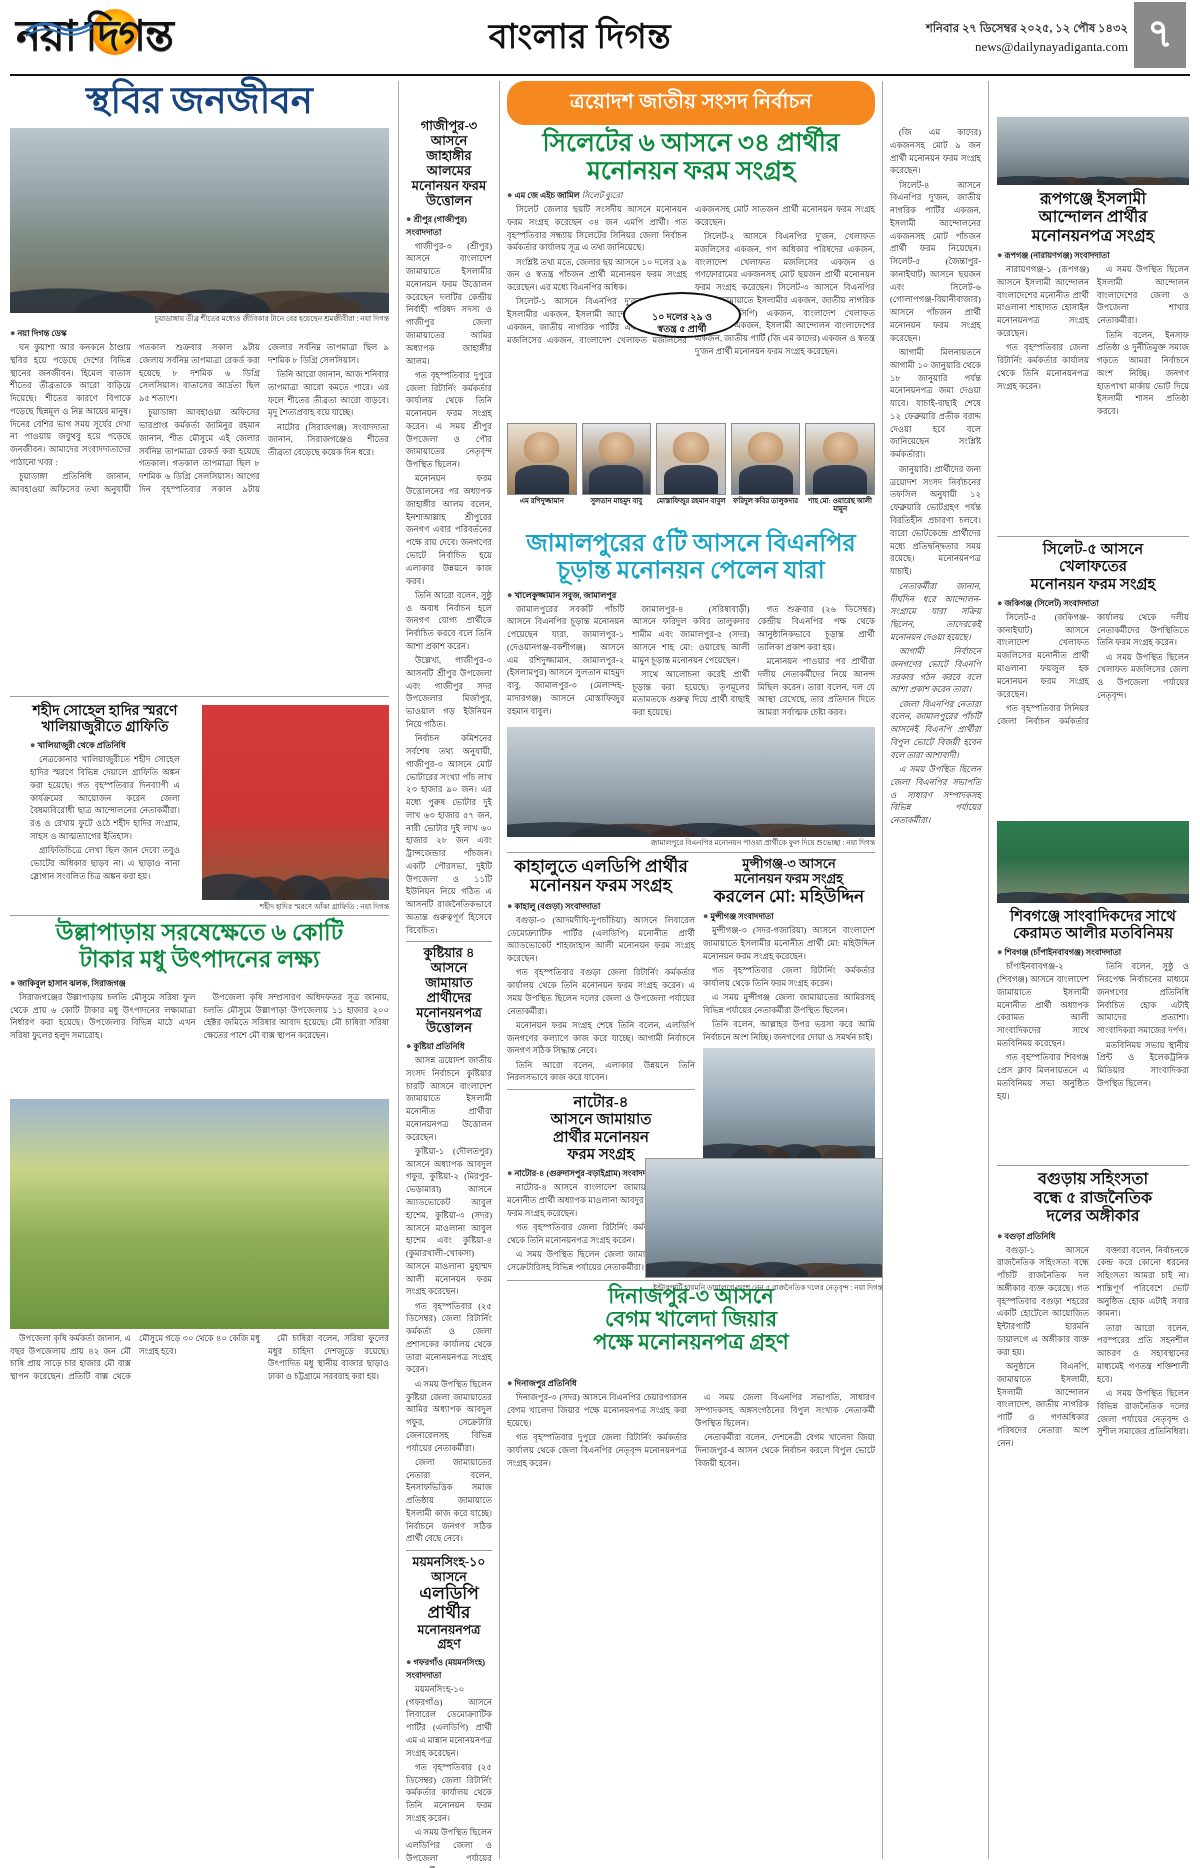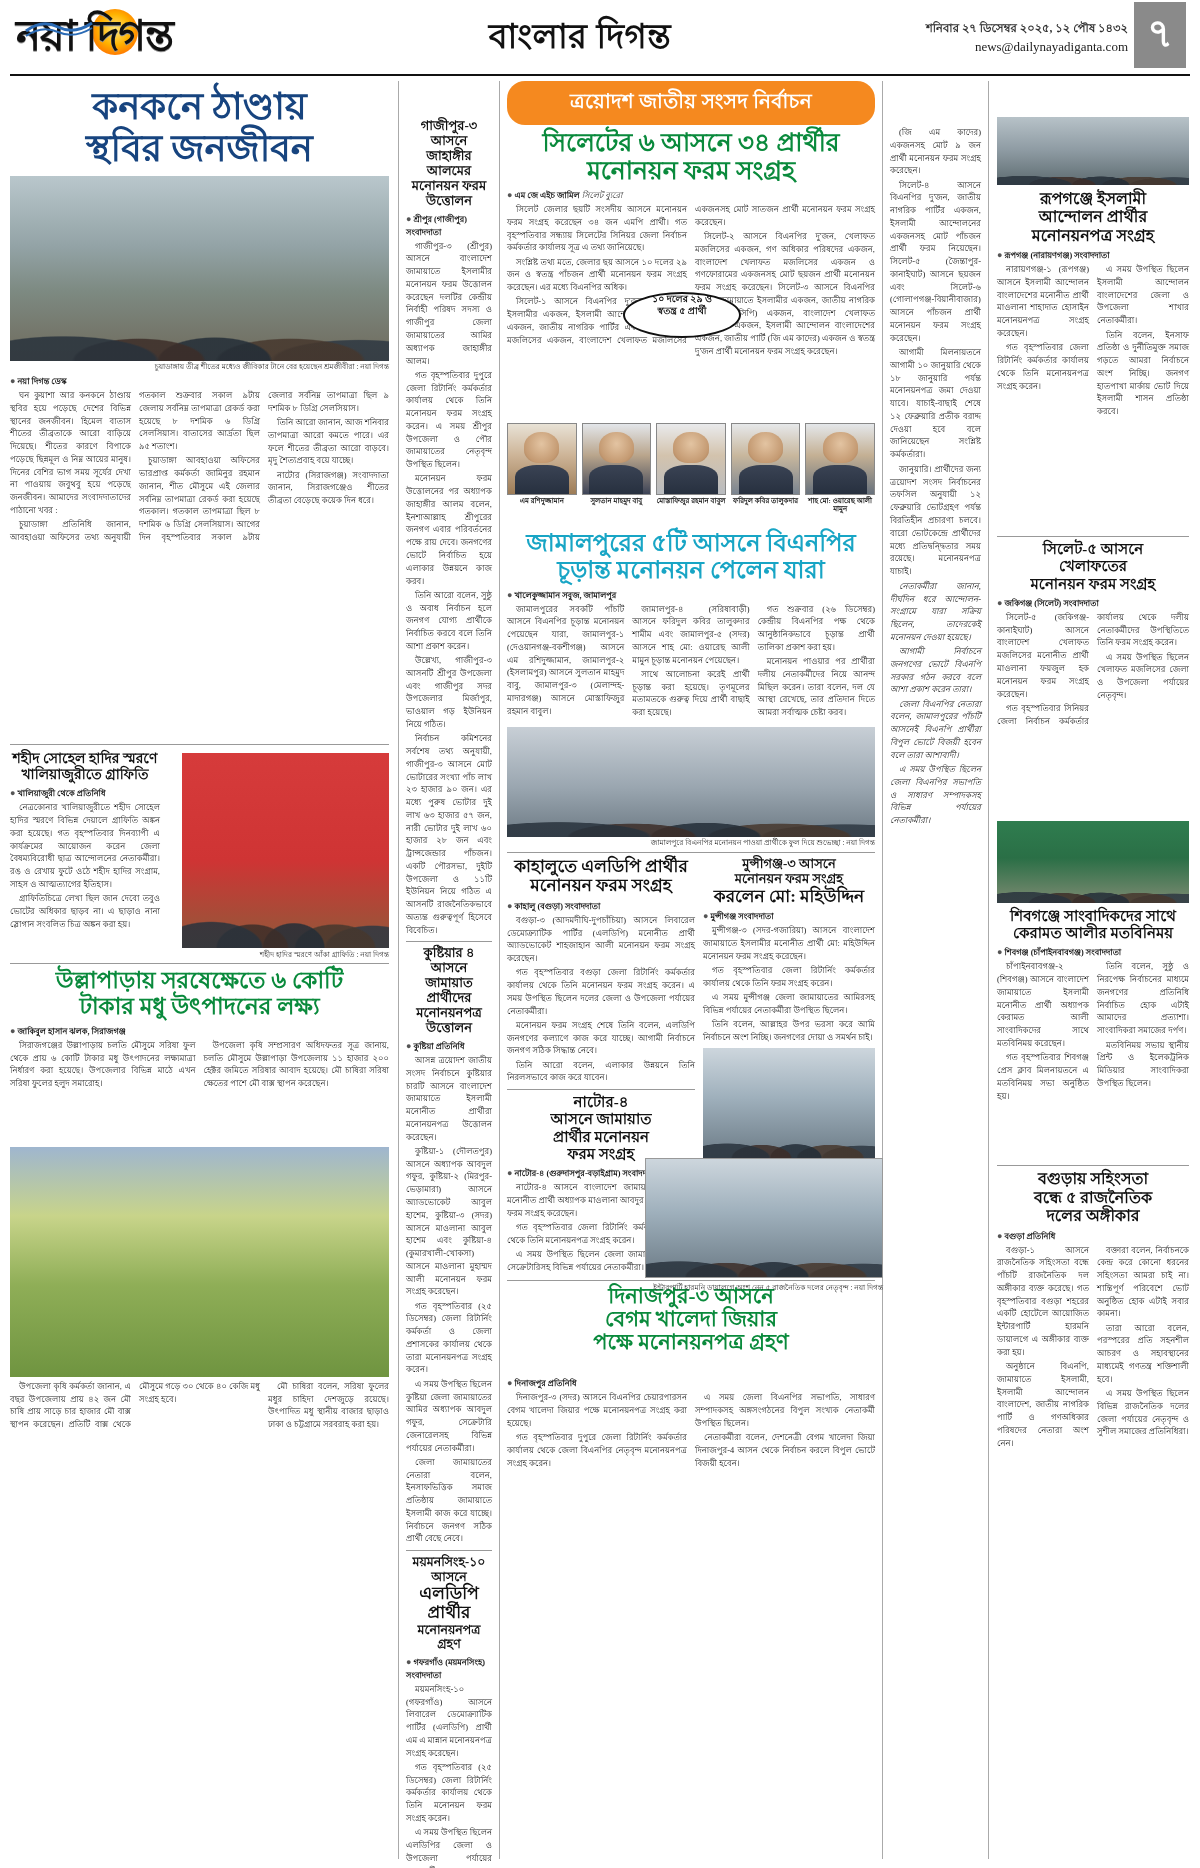--- a/index.html
+++ b/index.html
@@ -75,21 +75,21 @@
 
   .orange-band {
     background:#f5891f; color:#fff; font-weight:bold; text-align:center;
     border-radius:18px; padding:5px 0 6px; font-size:20px; letter-spacing:.3px;
     margin-bottom:4px;
   }
   .hr-thin { border-top:1px solid #999; margin:4px 0; }
 
   .oval-badge {
     position:absolute; width:118px; height:46px; border:2px solid #111; border-radius:50%;
-    display:flex; flex-direction:column; align-items:center; justify-content:flex-start;
+    display:flex; flex-direction:column; align-items:center; justify-content:flex-end;
     font-size:9.5px; font-weight:bold; background:#fff; line-height:1.25; text-align:center;
     z-index:5;
   }
 
   .portraits { display:flex; gap:5px; margin:4px 0 2px; }
   .portrait { flex:1; }
   .portrait .pimg { width:100%; height:72px; border:1px solid #888; overflow:hidden; position:relative; }
   .portrait .pname { font-size:7px; text-align:center; font-weight:bold; margin-top:2px; line-height:1.2; }
 
   .cols2 { column-count:2; column-gap:8px; column-rule:0; }
@@ -149,41 +149,40 @@
       <div class="masthead-mail">news@dailynayadiganta.com</div>
     </div>
     <div class="pagebox">৭</div>
   </div>
   <div class="rule-thick"></div>
 
   <div class="content">
 
     <div class="col colA">
 
-      <div class="hl-blue" style="font-size:37px;margin:6px 0 2px;">কনকনে ঠাণ্ডায়</div>
       <div class="hl-blue" style="font-size:37px;margin:0 0 7px;">স্থবির জনজীবন</div>
 
       <div class="photo ph-street fig-people" style="height:185px;"></div>
       <div class="cap">চুয়াডাঙ্গায় তীব্র শীতের মধ্যেও জীবিকার টানে বের হয়েছেন শ্রমজীবীরা : নয়া দিগন্ত</div>
 
       <div class="byline">
         <span class="dot">●</span> <span>নয়া দিগন্ত ডেস্ক</span>
       </div>
 
       <div class="body-txt cols3" style="height:350px;">
         <p>ঘন কুয়াশা আর কনকনে ঠাণ্ডায় স্থবির হয়ে পড়েছে দেশের বিভিন্ন স্থানের জনজীবন। হিমেল বাতাস শীতের তীব্রতাকে আরো বাড়িয়ে দিয়েছে। শীতের কারণে বিপাকে পড়েছে ছিন্নমূল ও নিম্ন আয়ের মানুষ। দিনের বেশির ভাগ সময় সূর্যের দেখা না পাওয়ায় জবুথবু হয়ে পড়েছে জনজীবন। আমাদের সংবাদদাতাদের পাঠানো খবর :</p>
         <p>চুয়াডাঙ্গা প্রতিনিধি জানান, আবহাওয়া অফিসের তথ্য অনুযায়ী গতকাল শুক্রবার সকাল ৯টায় জেলায় সর্বনিম্ন তাপমাত্রা রেকর্ড করা হয়েছে ৮ দশমিক ৬ ডিগ্রি সেলসিয়াস। বাতাসের আর্দ্রতা ছিল ৯৫ শতাংশ।</p>
         <p>চুয়াডাঙ্গা আবহাওয়া অফিসের ভারপ্রাপ্ত কর্মকর্তা জামিনুর রহমান জানান, শীত মৌসুমে এই জেলার সর্বনিম্ন তাপমাত্রা রেকর্ড করা হয়েছে গতকাল। গতকাল তাপমাত্রা ছিল ৮ দশমিক ৬ ডিগ্রি সেলসিয়াস। আগের দিন বৃহস্পতিবার সকাল ৯টায় জেলার সর্বনিম্ন তাপমাত্রা ছিল ৯ দশমিক ৮ ডিগ্রি সেলসিয়াস।</p>
         <p>তিনি আরো জানান, আজ শনিবার তাপমাত্রা আরো কমতে পারে। এর ফলে শীতের তীব্রতা আরো বাড়বে। মৃদু শৈত্যপ্রবাহ বয়ে যাচ্ছে।</p>
         <p>নাটোর (সিরাজগঞ্জ) সংবাদদাতা জানান, সিরাজগঞ্জেও শীতের তীব্রতা বেড়েছে কয়েক দিন ধরে।</p>
       </div>
 
       <div class="hr-thin"></div>
 
-      <div style="display:flex;gap:22px;">
+      <div style="display:flex;gap:22px;margin-left:20px;">
         <div style="width:150px;">
           <div class="hl-dark" style="font-size:14px;margin-top:2px;">শহীদ সোহেল হাদির স্মরণে</div>
           <div class="hl-dark" style="font-size:14px;margin-bottom:4px;">খালিয়াজুরীতে গ্রাফিতি</div>
           <div class="byline">
             <span class="dot">●</span> <span>খালিয়াজুরী থেকে প্রতিনিধি</span>
           </div>
           <div class="body-txt">
             <p>নেত্রকোনার খালিয়াজুরীতে শহীদ সোহেল হাদির স্মরণে বিভিন্ন দেয়ালে গ্রাফিতি অঙ্কন করা হয়েছে। গত বৃহস্পতিবার দিনব্যাপী এ কার্যক্রমের আয়োজন করেন জেলা বৈষম্যবিরোধী ছাত্র আন্দোলনের নেতাকর্মীরা। রঙ ও রেখায় ফুটে ওঠে শহীদ হাদির সংগ্রাম, সাহস ও আত্মত্যাগের ইতিহাস।</p>
             <p>গ্রাফিতিচিত্রে লেখা ছিল জান দেবো তবুও ভোটের অধিকার ছাড়ব না। এ ছাড়াও নানা স্লোগান সংবলিত চিত্র অঙ্কন করা হয়।</p>
           </div>

